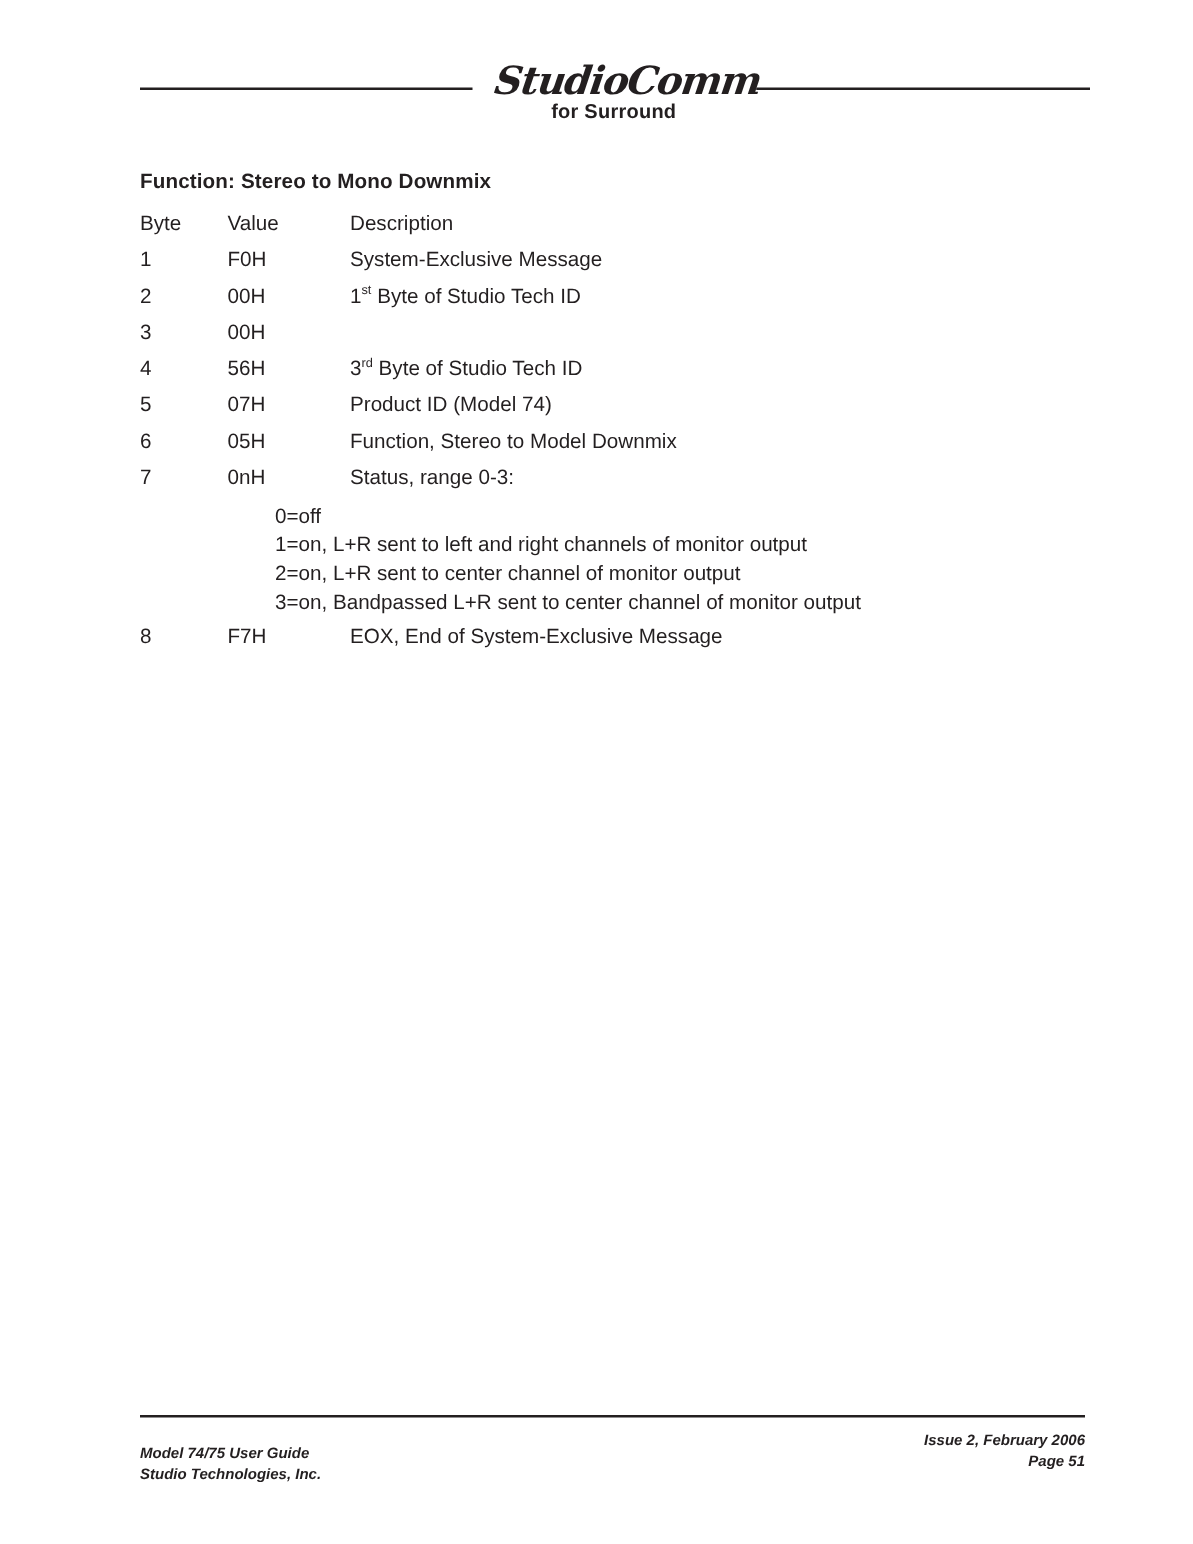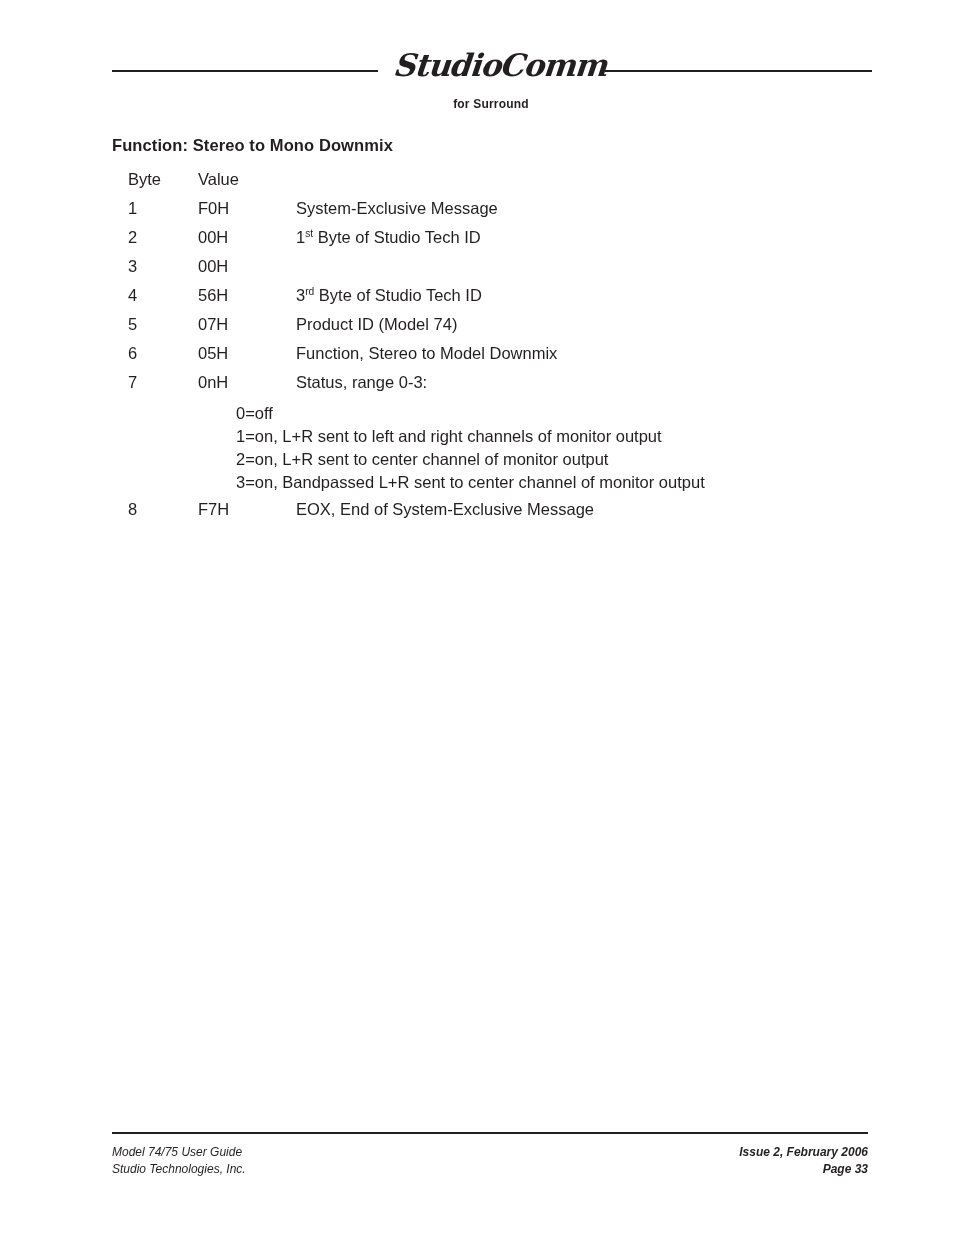--- a/index.html
+++ b/index.html
@@ -49,42 +49,42 @@
     font-style: italic;
     font-weight: bold;
     font-size: 31px;
     letter-spacing: -1.2px;
     color: #231f20;
     transform: skewX(-8deg);
     white-space: nowrap;
   }
   .logo-sub {
     display: block;
-    margin-top: 17px;
+    margin-top: 1px;
     font-family: "Liberation Sans", sans-serif;
     font-weight: bold;
-    font-size: 12px;
+    font-size: 16px;
     letter-spacing: 0.2px;
     color: #231f20;
   }
 
   
   .section-title {
     position: absolute;
     left: 112px;
     top: 136px;
     font-size: 16.5px;
     font-weight: bold;
     letter-spacing: 0.1px;
     white-space: nowrap;
   }
 
   .table {
     position: absolute;
-    left: 128px;
+    left: 112px;
     top: 170px;
     width: 790px;
     font-size: 16.5px;
   }
   .row {
     position: relative;
     height: 29px;
     white-space: nowrap;
   }
   .col-byte {
@@ -132,24 +132,24 @@
     position: absolute;
     left: 112px;
     top: 7px;
     width: 756px;
     height: 0;
     border-top: 2px solid #231f20;
   }
   .footer-left {
     position: absolute;
     left: 112px;
-    top: 19px;
+    top: 29px;
     font-size: 12px;
     font-style: italic;
-    font-weight: normal;
+    font-weight: bold;
     line-height: 17px;
     text-align: left;
   }
   .footer-right {
     position: absolute;
     right: 86px;
     top: 19px;
     font-size: 12px;
     font-style: italic;
     font-weight: bold;
@@ -172,20 +172,21 @@
     </div>
   </div>
 
   <div class="section-title">Function: Stereo to Mono Downmix</div>
 
   <div class="table">
 
     <div class="row">
       <span class="col-byte">Byte</span>
       <span class="col-value">Value</span>
+      <span class="col-desc">Description</span>
     </div>
 
     <div class="row">
       <span class="col-byte">1</span>
       <span class="col-value">F0H</span>
       <span class="col-desc"><span>System-Exclusive Message</span><sup></sup><span></span></span>
     </div>
 
     <div class="row">
       <span class="col-byte">2</span>
@@ -238,17 +239,17 @@
   </div>
 
   <div class="footer">
     <div class="footer-rule"></div>
     <div class="footer-left">
       <span class="footer-line">Model 74/75 User Guide</span>
       <span class="footer-line">Studio Technologies, Inc.</span>
     </div>
     <div class="footer-right">
       <span class="footer-line">Issue 2, February 2006</span>
-      <span class="footer-line">Page 33</span>
+      <span class="footer-line">Page 51</span>
     </div>
   </div>
 
 </div>
 
 </body></html>

